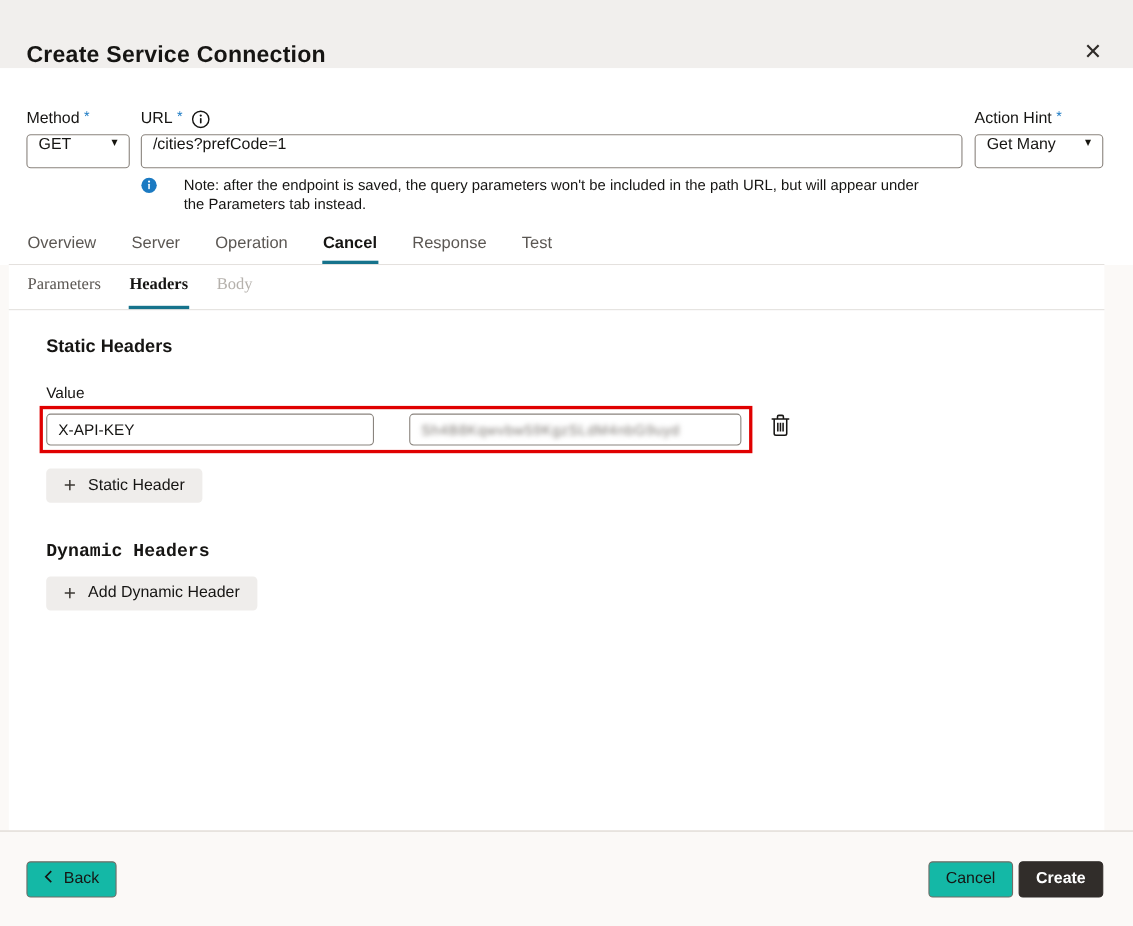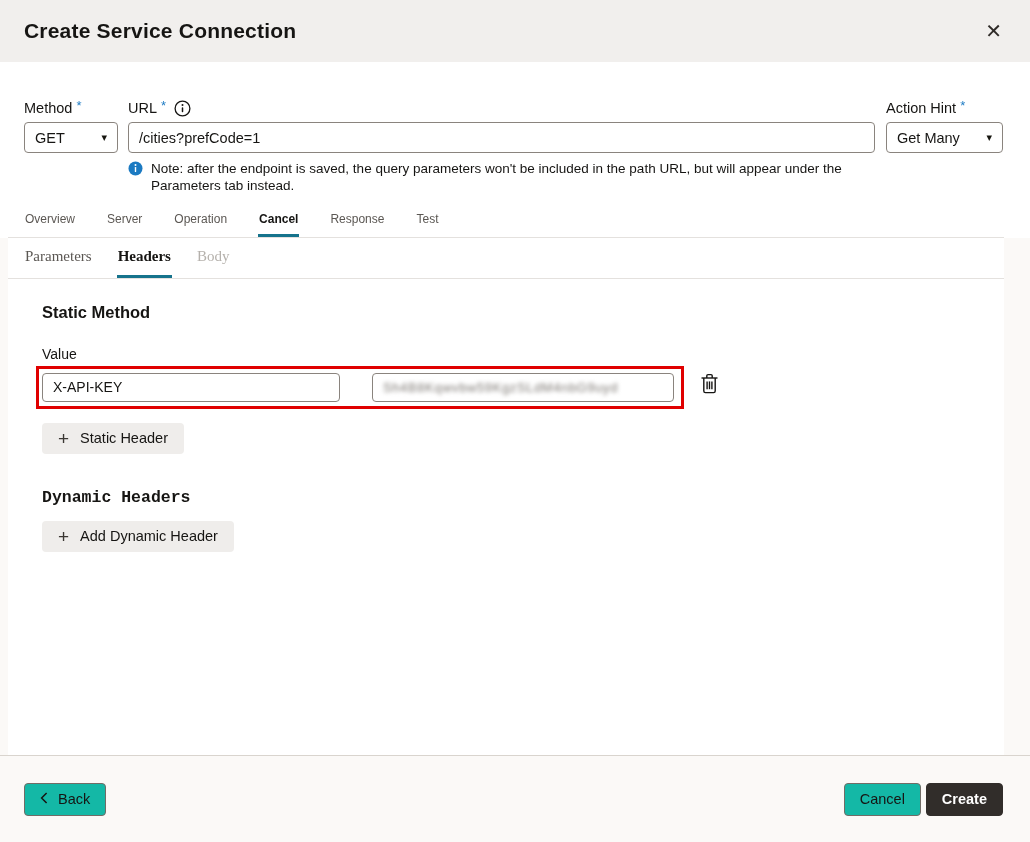--- a/index.html
+++ b/index.html
@@ -9,60 +9,60 @@
     font-family:"Liberation Sans", sans-serif;
     background:#fbf9f7; color:#161513;
     display:flex; flex-direction:column;
     overflow:hidden;
   }
 
   
   .dlg-header {
     height:62px; flex:0 0 62px;
     background:#f1efed;
-    display:flex; align-items:center;
+    display:flex; align-items:flex-end;
     padding:0 22px 0 24px;
     gap:13px;
   }
   .dlg-title { flex:1; font-size:21px; font-weight:700; letter-spacing:0.2px; }
   .dlg-close {
     font-size:20px; line-height:1; color:#2f2b28; cursor:pointer;
     background:none; border:none; padding:4px 6px; font-family:inherit;
   }
 
   
   .mid { flex:1; display:flex; flex-direction:column; background:#fbf9f7; min-height:0; }
   .form-area { background:#fff; padding-top:36px; }
   .controls-row { display:flex; padding:0 27px 0 24px; }
   .fld-label { display:flex; align-items:center; height:20px; margin-bottom:4px; font-size:14.5px; color:#161513; }
   .req { color:#1f7cc4; margin-left:4px; font-size:13px; position:relative; top:-3px; }
   .grp-method { width:94px; margin-right:10px; flex:0 0 auto; }
   .grp-url { flex:1; margin-right:11px; min-width:0; }
   .grp-action { width:117px; flex:0 0 auto; }
   .select, .text-input {
     height:31px; border:1px solid #8a847e; border-radius:4px; background:#fff;
-    display:flex; align-items:center; padding:0 10px; font-size:14.5px; width:100%;
+    display:flex; padding:0 10px; font-size:14.5px; width:100%;
     cursor:pointer;
   }
   .select { justify-content:space-between; }
   .caret { font-size:11px; color:#16150f; }
   .url-prefix { color:#b0aba6; white-space:nowrap; overflow:hidden; }
   .url-path { color:#161513; white-space:nowrap; }
   .info-circle { margin-left:8px; display:inline-flex; }
 
-  .note-row { display:flex; gap:8px; margin:7px 40px 0 128px; max-width:724px; }
+  .note-row { display:flex; gap:24px; margin:7px 40px 0 128px; max-width:724px; }
   .note-icon { flex:0 0 auto; margin-top:1px; }
   .note-text { font-size:13.5px; line-height:1.28; color:#161513; }
 
   .tabs-row {
     display:flex; margin:11px 26px 0 8px; padding-left:16px;
     border-bottom:1px solid #e4e1de;
   }
   .tab {
-    font-size:12px; color:#5b5753; padding:6px 1px 8px; margin-right:30px;
+    font-size:15px; color:#5b5753; padding:6px 1px 8px; margin-right:30px;
     border-bottom:3px solid transparent; cursor:pointer; white-space:nowrap;
   }
   .tab.active { color:#161513; font-weight:700; border-bottom-color:#16738c; }
 
   
   .panel { flex:1; margin:0 26px 0 8px; background:#fff; min-height:0; }
   .subtabs { display:flex; padding-left:16px; border-bottom:1px solid #e4e1de; }
   .subtab {
     font-size:15px; color:#5b5753; padding:10px 1px 10px; margin-right:24px;
     border-bottom:3px solid transparent; cursor:pointer;font-family:Liberation Serif, serif;
@@ -193,21 +193,21 @@
   </div>
 
   <div class="panel">
     <div class="subtabs">
       <div class="subtab">Parameters</div>
       <div class="subtab active">Headers</div>
       <div class="subtab disabled">Body</div>
     </div>
 
     <div class="panel-content">
-      <h3 class="section-title">Static Method</h3>
+      <h3 class="section-title">Static Headers</h3>
 
       <div class="cols-labels">
         <span class="col-value">Value</span>
       </div>
 
       <div class="row-line">
         <div class="red-box">
           <input class="hdr-input name-input" value="X-API-KEY" style="">
           <div class="value-box">
             <span class="masked">Sh4B8Kqwvbw59KgzSLdM4nbG9uyd</span>

